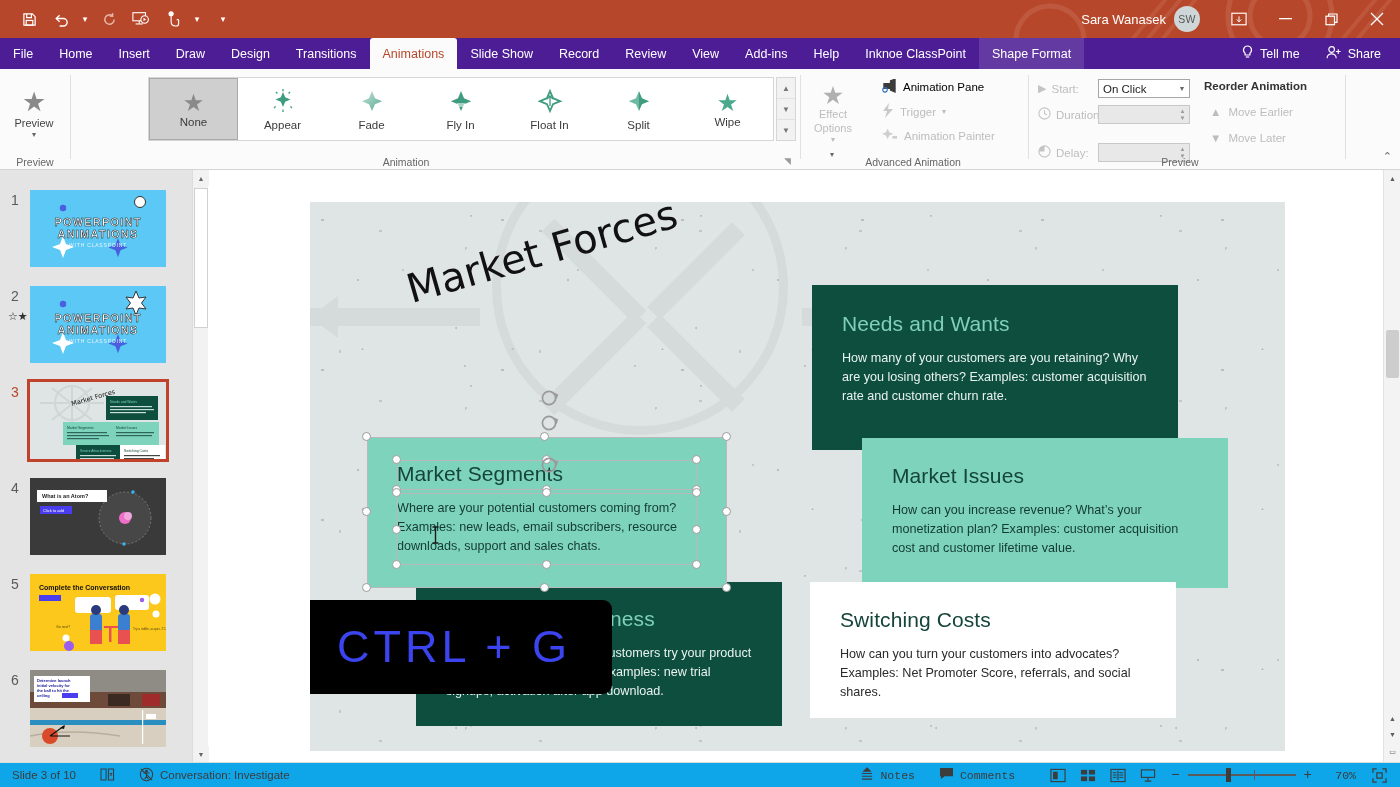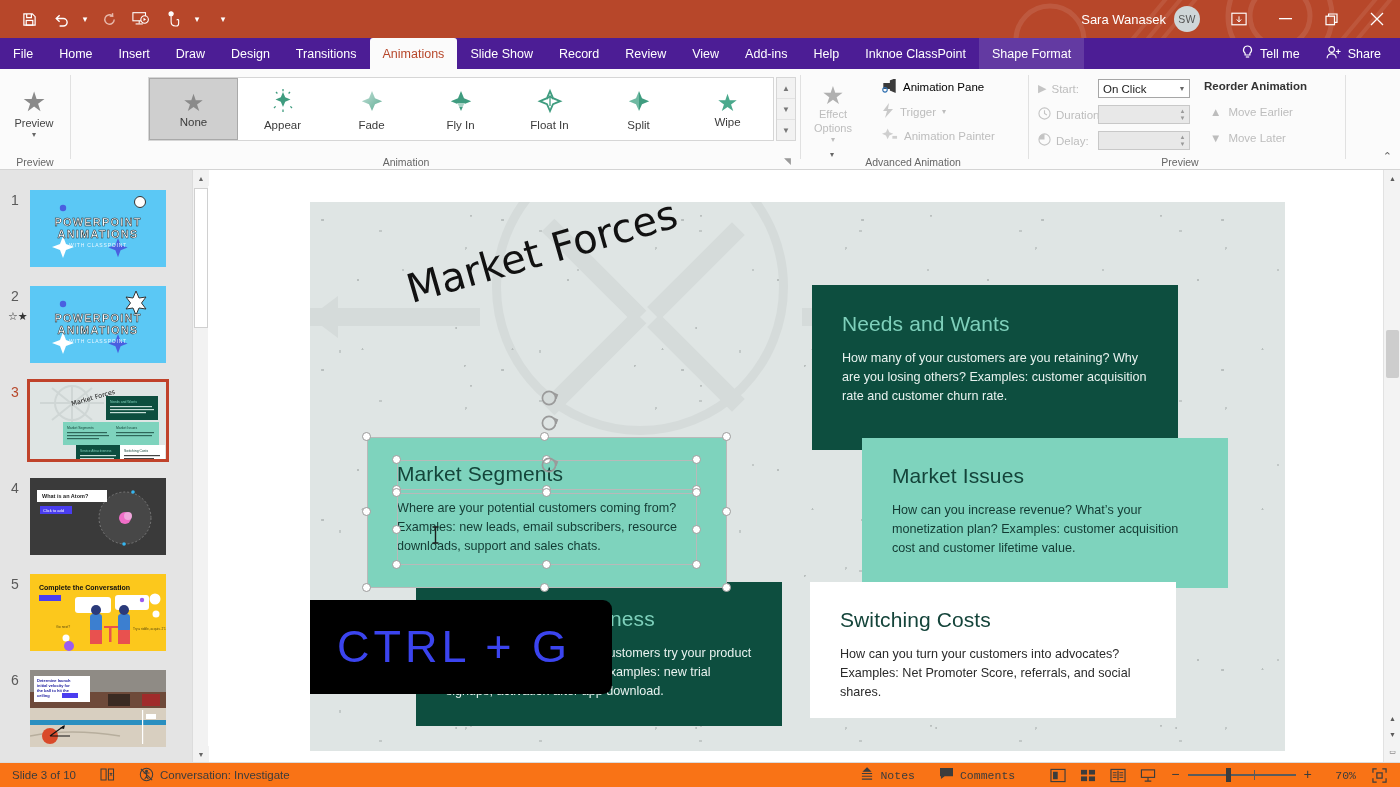--- a/index.html
+++ b/index.html
@@ -229,21 +229,21 @@
   .vscroll .arw { width:17px; height:16px; display:flex; align-items:center;
       justify-content:center; font-size:7px; color:#5c5c5c;}
   .vscroll .bar { position:absolute; left:2px; top:160px; width:13px; height:48px;
       background:#cdcdcd; border-radius:2px;}
   .vscroll .mini { position:absolute; left:2px; width:13px; height:15px;
       display:flex; align-items:center; justify-content:center; font-size:7px; color:#5c5c5c;}
 
   
   .status {
     position:absolute; left:0; bottom:0; width:1400px; height:25px;
-    background:#f97316; border-top:1px solid #dcdcdc;
+    background:#0ea5e9; border-top:1px solid #dcdcdc;
     display:flex; align-items:center; font-size:11.5px; color:#3c3c3c;
   }
   .st-item { display:flex; align-items:center; gap:6px; padding:0 12px; height:25px;}
   .st-right { margin-left:auto; display:flex; align-items:center;font-family:Liberation Mono, monospace; }
   .view-btn { width:30px; height:25px; display:flex; align-items:center;
       justify-content:center; font-size:13px; color:#444;}
   .zoomwrap { display:flex; align-items:center; gap:8px; padding:0 8px;}
   .zoomtrack { position:relative; width:108px; height:2px; background:#5b5b5b;}
   .zoomknob { position:absolute; left:38px; top:-6px; width:5px; height:14px; background:#3c3c3c;}
   .zoommid  { position:absolute; left:66px; top:-4px; width:1.5px; height:10px; background:#5b5b5b;}
@@ -531,21 +531,21 @@
           <span>Duration:</span>
         </span>
         <span class="tb-input dis">
           <span></span>
           <span class="spin">
               <span>▲</span>
               <span>▼</span>
             </span>
         </span>
       </div>
-      <div class="timing-row" style="left:8px; top:62px;">
+      <div class="timing-row" style="left:8px; top:74px;">
         <span class="timing-label">
           <span>
             <svg width="13" height="13" viewBox="0 0 14 14" fill="none" stroke="#c4c4c4" stroke-width="1.2">
               <circle cx="7" cy="7" r="6"></circle>
                 <path d="M7 7V1a6 6 0 0 0-6 6z" fill="#c4c4c4" stroke="none"></path>
             </svg>
           </span>
           <span>Delay:</span>
         </span>
         <span class="tb-input dis">

